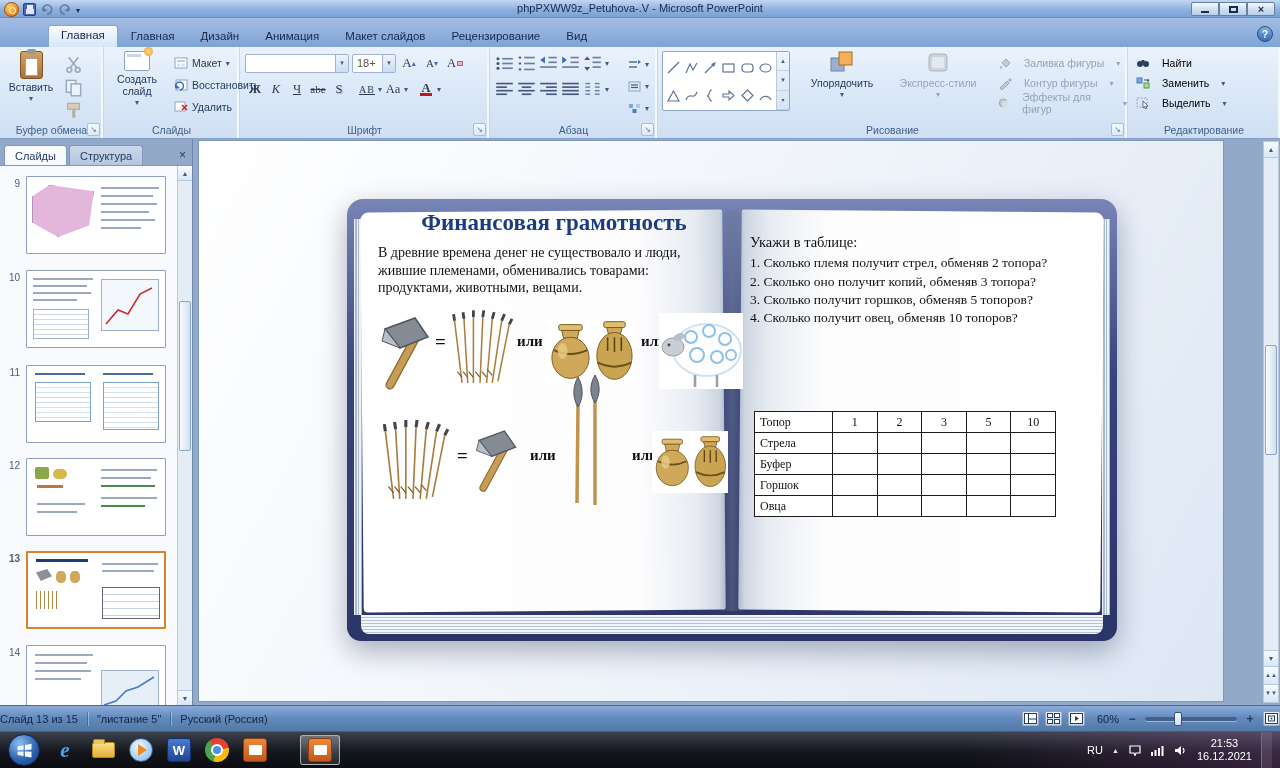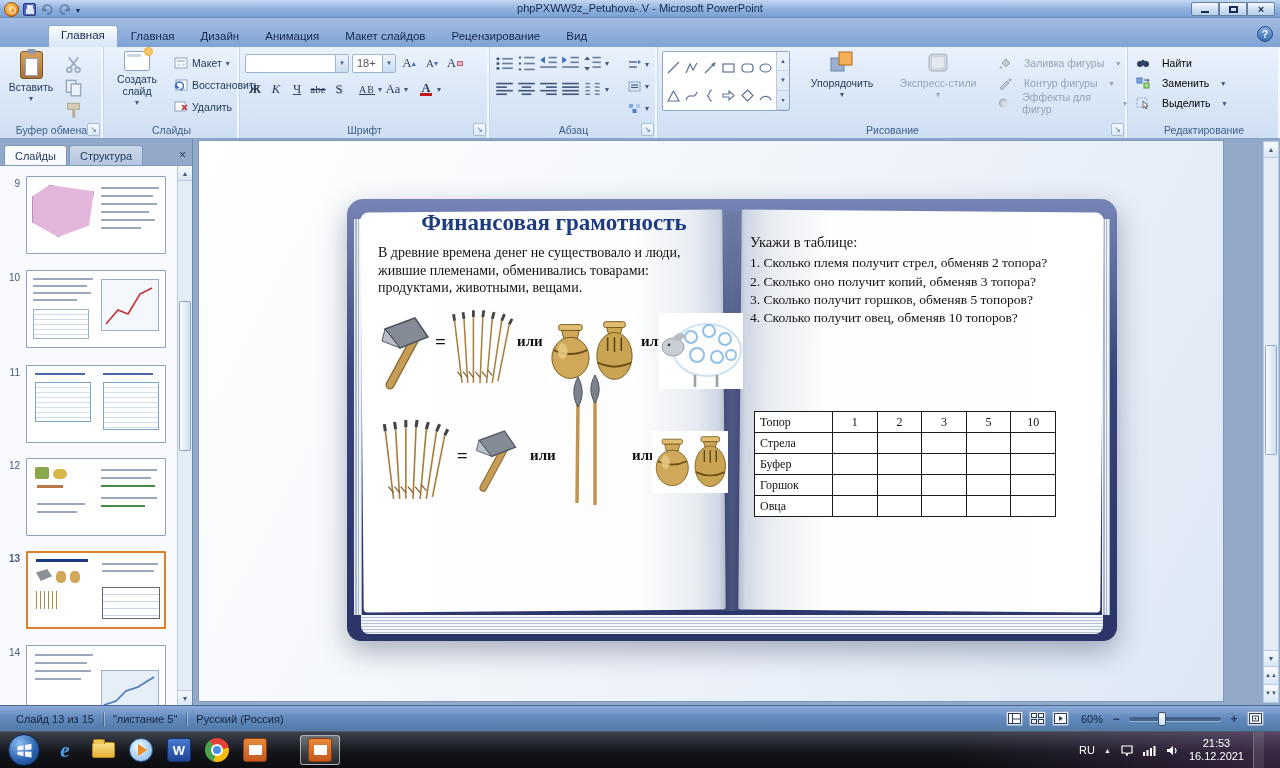--- a/index.html
+++ b/index.html
@@ -131,21 +131,21 @@
   .eq { font:bold 19px "Liberation Serif",serif; color:#111; }
   .orw { font:bold 15px "Liberation Serif",serif; color:#111; }
   .task-title { position:absolute; left:403px; top:35px; font:14.5px "Liberation Serif",serif; color:#111; }
   .q { position:absolute; left:403px; width:350px; font:13.5px "Liberation Serif",serif; color:#111; }
   .xt { position:absolute; left:407px; top:212px; border-collapse:collapse; table-layout:fixed; width:302px; background:#fff; }
   .xt td { border:1px solid #1c1c1c; height:21px; font:12px "Liberation Serif",serif; color:#111; text-align:center; padding:0; }
   .xt td.c0 { width:78px; text-align:left; padding-left:5px; }
 
   
   .status { height:26px; background:linear-gradient(#8cabd8,#6189bd 50%,#527aa6); border-top:1px solid #4a6a96;
-    display:flex; align-items:center; padding:0 16px; gap:9px; font-size:11px; color:#16243f; }
+    display:flex; align-items:center; padding:0 0; gap:9px; font-size:11px; color:#16243f; }
   .ssep { width:1px; height:14px; background:rgba(30,50,90,.35); box-shadow:1px 0 0 rgba(255,255,255,.35); }
   .sright { margin-left:auto; display:flex; align-items:center; gap:6px; }
   .vbtn { width:17px; height:15px; display:flex; align-items:center; justify-content:center;
     border:1px solid rgba(40,60,100,.35); border-radius:2px; background:linear-gradient(#e9f1fa,#c6d9ee); }
   .zoombtn { width:14px; text-align:center; font-weight:bold; font-size:12px; color:#223a5c; }
   .ztrack { width:92px; height:4px; background:#44618c; border-radius:2px; position:relative; box-shadow:0 1px 0 rgba(255,255,255,.4); }
   .zthumb { position:absolute; left:32%; top:-5px; width:8px; height:14px; border:1px solid #34517c;
     border-radius:2px; background:linear-gradient(#f6fafe,#cfe0f2); }
 
   
@@ -171,21 +171,21 @@
   .wrd { width:24px; height:24px; border-radius:3px; background:linear-gradient(#4a7ad0,#1e4494);
     border:1px solid #12306e; color:#fff; font-weight:bold; font-size:13px; display:flex; align-items:center; justify-content:center; }
   .chr { width:24px; height:24px; border-radius:50%;
     background:conic-gradient(from -40deg,#e44034 0 33%,#f7ba0f 0 66%,#4aa54a 0 100%);
     display:flex; align-items:center; justify-content:center; }
   .chr b { width:12px; height:12px; border-radius:50%; background:#fff; display:flex; align-items:center; justify-content:center; }
   .chr b i { width:8px; height:8px; border-radius:50%; background:#4a90e0; display:block; }
   .ppt { width:24px; height:24px; border-radius:3px; background:linear-gradient(#e88a3c,#c4581c);
     border:1px solid #8e3c10; display:flex; align-items:center; justify-content:center; }
   .ppt i { width:13px; height:10px; background:#fff; border-radius:1px; display:block; }
-  .tray { margin-left:auto; display:flex; align-items:center; gap:9px; color:#fff; font-size:11px; padding-right:16px; z-index:1; }
+  .tray { margin-left:auto; display:flex; align-items:center; gap:9px; color:#fff; font-size:11px; padding-right:8px; z-index:1; }
   .tchev { font-size:7px; color:#e8e8e8; }
   .tico { width:14px; height:12px; display:flex; align-items:flex-end; justify-content:center; }
   .clock { text-align:center; line-height:13px; font-size:11px; color:#fff; }
   .showdesk { width:11px; height:37px; border-left:1px solid #6a7280; background:rgba(255,255,255,.10); }
 
   svg { display:block; }
   .imgbox { position:absolute; }
 </style>
 </head>
 <body>

